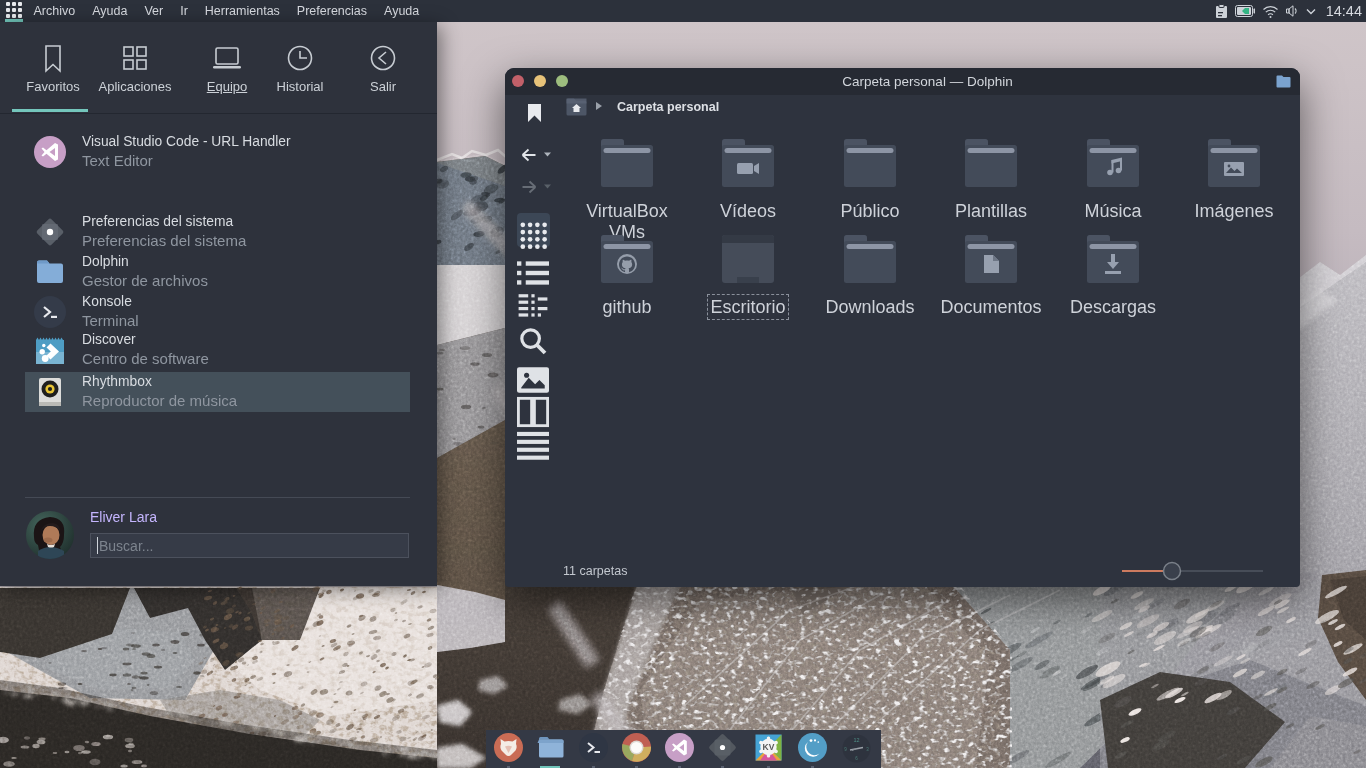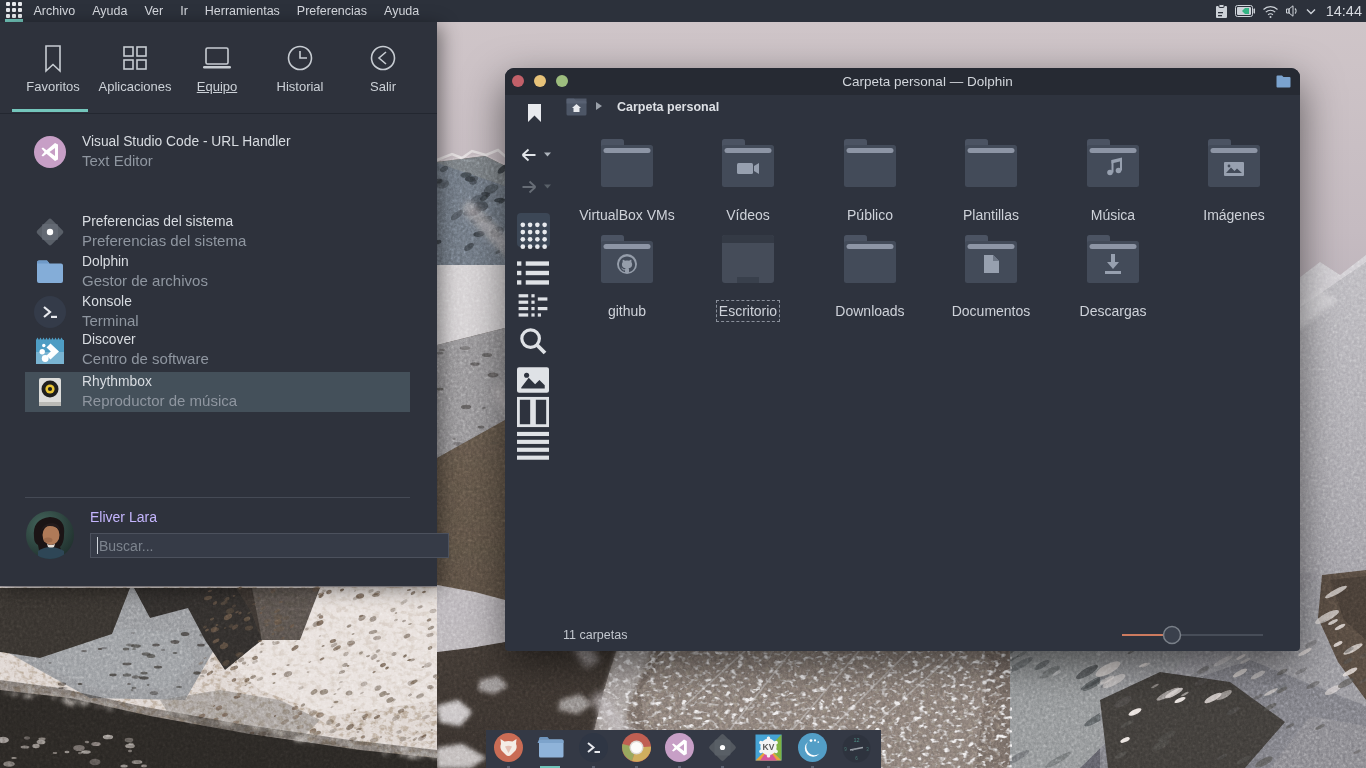--- a/index.html
+++ b/index.html
@@ -30,37 +30,37 @@
 
   .item { position:absolute; left:0; width:437px; height:40px; }
   .item .ic { position:absolute; left:34px; top:4px; width:32px; height:32px; }
   .item .t1 { position:absolute; left:82px; top:2px; font-size:13.8px; color:#d8dce1; }
   .item .t2 { position:absolute; left:82px; top:20px; font-size:15px; color:#8f96a0; }
   #hirow { position:absolute; left:25px; top:350px; width:385px; height:40px; background:#44505a; }
 
   #footsep { position:absolute; left:25px; top:475px; width:385px; height:1px; background:#454a55; }
   #avatar { position:absolute; left:26px; top:489px; width:48px; height:48px; border-radius:50%; overflow:hidden; }
   #uname { position:absolute; left:90px; top:487px; font-size:14px; color:#c4b5fd; font-weight:300; }
-  #searchbox { position:absolute; left:90px; top:511px; width:359px; height:25px; background:#363b47; border:1px solid #4c515d; }
+  #searchbox { position:absolute; left:90px; top:511px; width:319px; height:25px; background:#363b47; border:1px solid #4c515d; }
   #searchbox span { position:absolute; left:8px; top:4px; color:#7d848e; font-size:14px; }
   #searchbox .caret { position:absolute; left:6px; top:3px; width:1px; height:17px; background:#cfd4da; }
 
   
-  #dolphin { position:absolute; left:505px; top:68px; width:795px; height:583px; border-radius:9px 9px 4px 4px; background:#2e333e; box-shadow:0 14px 40px rgba(0,0,0,.55); }
+  #dolphin { position:absolute; left:505px; top:68px; width:795px; height:519px; border-radius:9px 9px 4px 4px; background:#2e333e; box-shadow:0 14px 40px rgba(0,0,0,.55); }
   #titlebar { position:absolute; left:0; top:0; width:795px; height:27px; background:#262a33; border-radius:9px 9px 0 0; }
   .tl { position:absolute; width:12px; height:12px; border-radius:50%; }
   #title { position:absolute; left:65px; top:0; width:715px; text-align:center; line-height:28px; color:#d2d6dc; font-size:13.5px; }
   #wicon { position:absolute; right:9px; top:7px; }
   #crumbtext { position:absolute; left:112px; top:32px; font-size:12.5px; font-weight:bold; color:#dde0e5; }
 
   .sbi { position:absolute; left:12px; width:32px; height:32px; display:flex; align-items:center; justify-content:center; }
   #sbisel { position:absolute; left:12px; top:145px; width:33px; height:34px; background:#3c4756; border-radius:4px; }
 
   .fold { position:absolute; width:122px; text-align:center; }
-  .fold .lbl { margin-top:19px; font-size:14px; color:#ced2d9; }
+  .fold .lbl { margin-top:13px; font-size:18px; color:#ced2d9; }
   .fold svg { display:block; margin:0 auto; }
   .flabel-sel { outline:1px dashed #8a909b; outline-offset:2px; }
 
   #statusbar { position:absolute; left:0; bottom:0; width:795px; height:30px;padding-left:44px; }
   #nfold { position:absolute; left:58px; bottom:9px; font-size:12.5px; color:#c3c8cf; }
 
   
   #dock { position:absolute; left:486px; top:730px; width:395px; height:38px; background:#343945; }
   .dicon { position:absolute; top:3px; width:29px; height:29px; }
 </style>
@@ -874,21 +874,21 @@
     <svg width="26" height="30" viewBox="0 0 26 30">
           <g fill="none" stroke="#c7ccd2" stroke-width="1.6">
             <rect x="2" y="3" width="9" height="9"></rect>
             <rect x="15" y="3" width="9" height="9"></rect>
             <rect x="2" y="16" width="9" height="9"></rect>
             <rect x="15" y="16" width="9" height="9"></rect>
           </g>
         </svg>
     Aplicaciones
   </div>
-  <div class="tab" style="left:162px;text-decoration:underline;">
+  <div class="tab" style="left:172px;text-decoration:underline;">
     <svg width="32" height="30" viewBox="0 0 32 30">
           <rect x="5" y="4" width="22" height="16" rx="1.5" fill="none" stroke="#c7ccd2" stroke-width="1.6"></rect>
           <rect x="2" y="22" width="28" height="2.4" rx="1.2" fill="#c7ccd2"></rect>
         </svg>
     Equipo
   </div>
   <div class="tab" style="left:245px;">
     <svg width="30" height="30" viewBox="0 0 30 30">
           <circle cx="15" cy="14" r="11.5" fill="none" stroke="#c7ccd2" stroke-width="1.6"></circle>
           <path d="M15 7 V14 H22" fill="none" stroke="#c7ccd2" stroke-width="1.6"></path>

